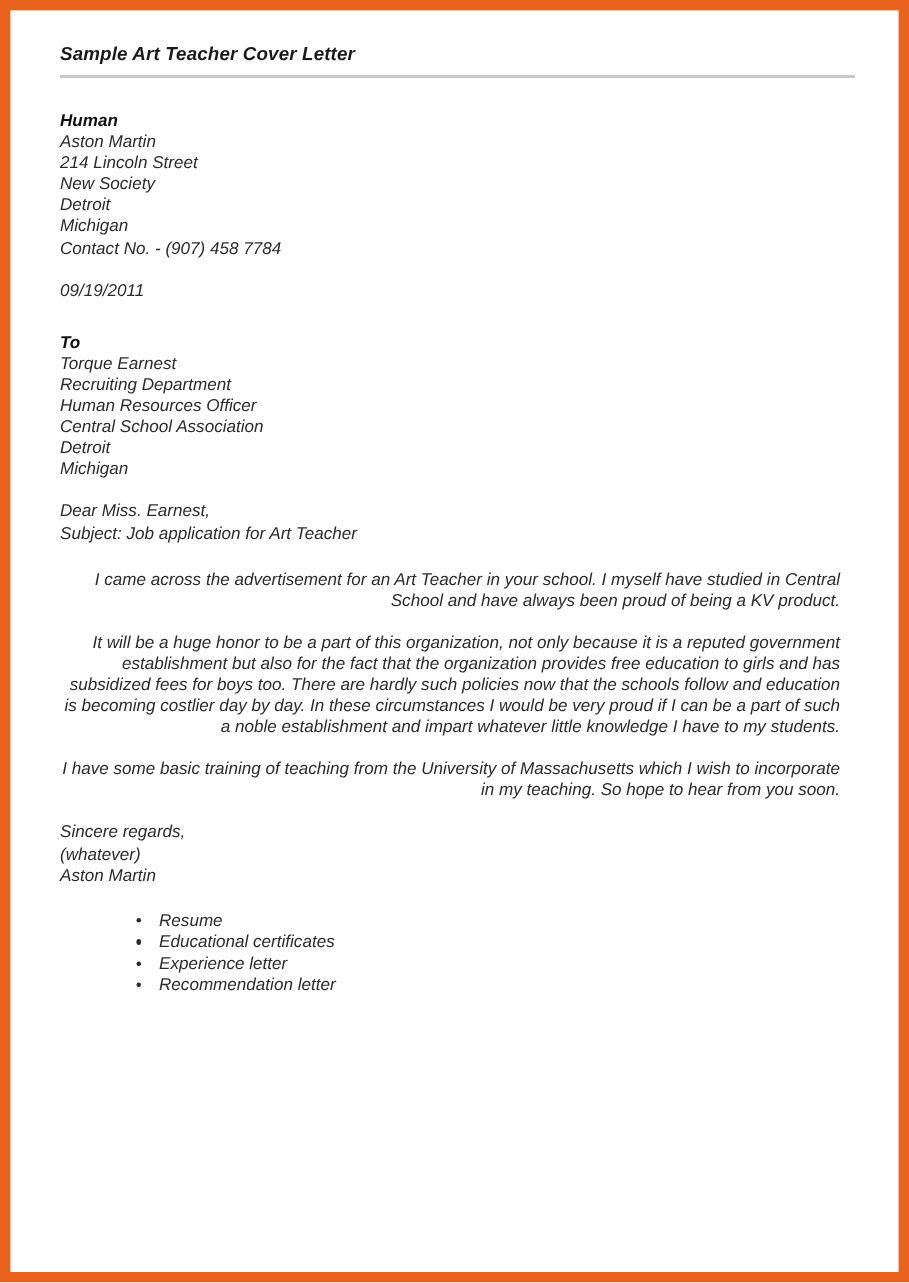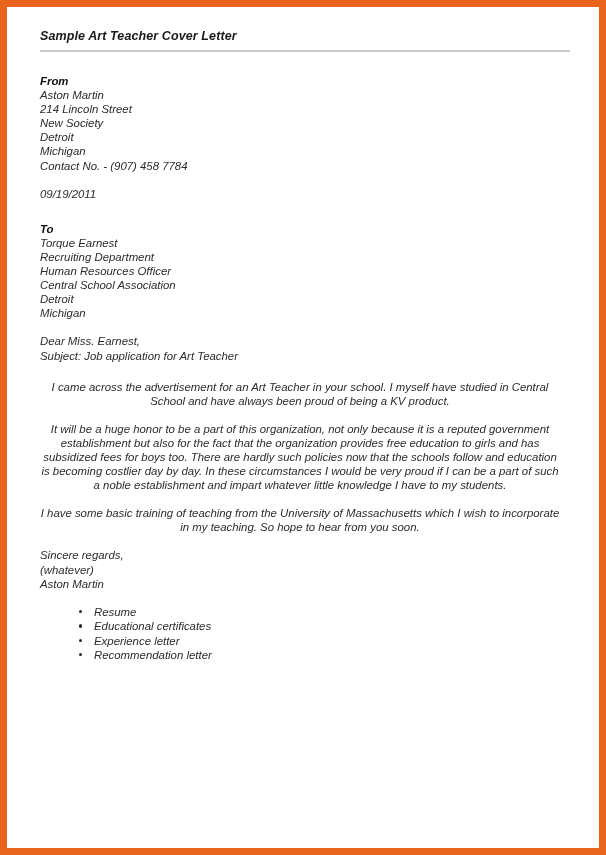--- a/index.html
+++ b/index.html
@@ -55,28 +55,28 @@
     font-weight: bold;
     font-style: italic;
     color: #101010;
   }
   .line {
     white-space: pre;
   }
   .para {
     margin: 0 0 14px 0;
     width: 520px;
-    text-align: center;
+    text-align: right;
   }
   .date-line { margin-bottom: 21px; }
   .salutation { margin-bottom: 17px; }
   .closing { margin-bottom: 14px; }
   .enclosures-label { margin-bottom: 12px; }
   ul.enclosure-list {
-    margin: 4px;
+    margin: 16px;
     padding: 0 0 0 48px;
     list-style: none;
   }
   ul.enclosure-list li {
     position: relative;
     font-style: italic;
     line-height: 14.4px;
     padding-left: 2px;
   }
   ul.enclosure-list li::before {
@@ -95,21 +95,21 @@
 
 <div id="page">
   <div id="sheet">
 
     <div class="doc-title">Sample Art Teacher Cover Letter</div>
     <div class="title-rule"></div>
 
     <div class="body-area">
 
       <div class="block">
-        <div class="line block-head">From</div>
+        <div class="line block-head">Human</div>
         <div class="line">Aston Martin</div>
         <div class="line">214 Lincoln Street</div>
         <div class="line">New Society</div>
         <div class="line">Detroit</div>
         <div class="line">Michigan</div>
         <div class="line">Contact No. - (907) 458 7784</div>
       </div>
 
       <div class="date-line">09/19/2011</div>
 

